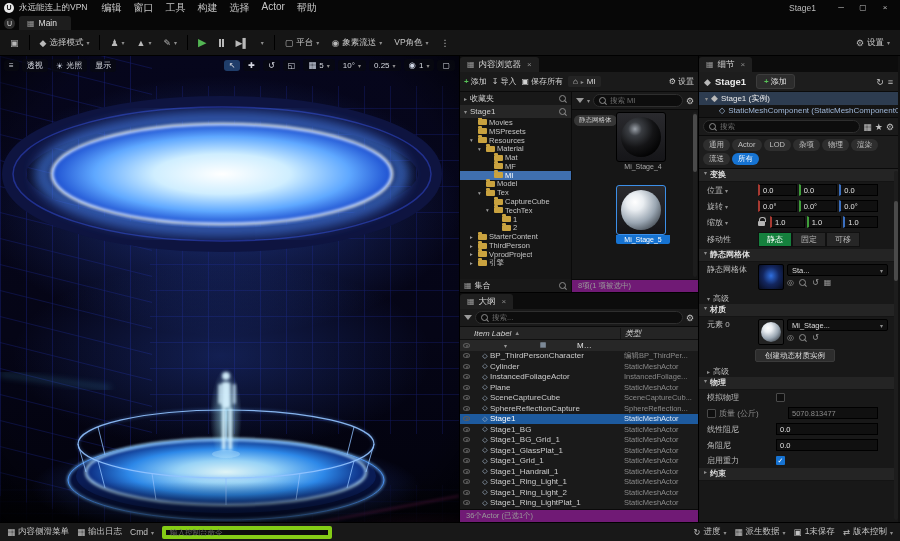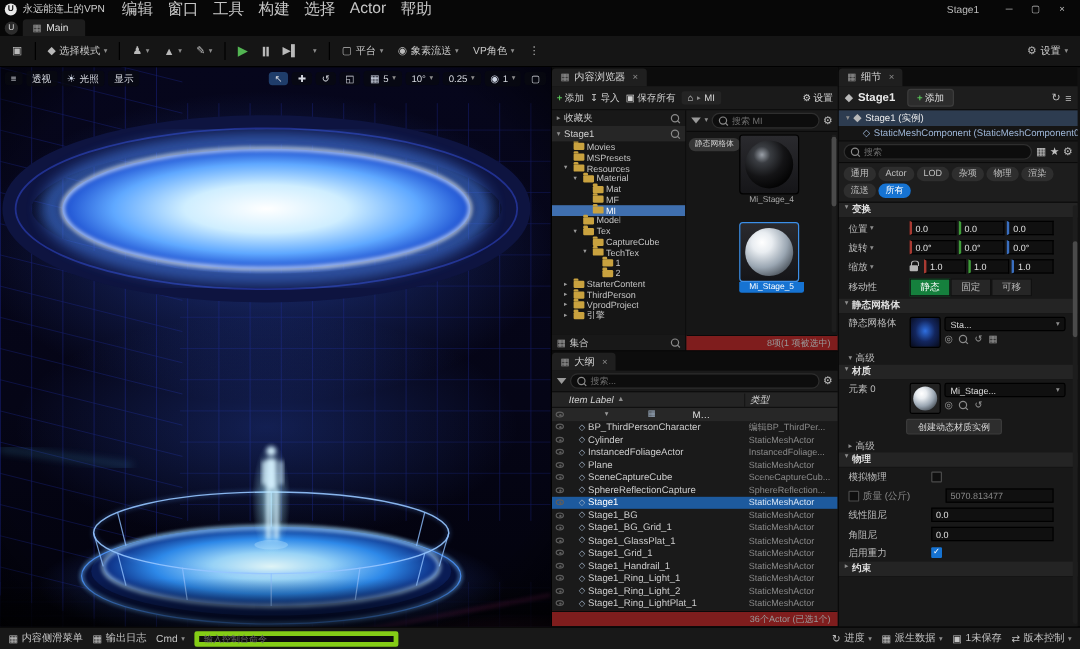--- a/index.html
+++ b/index.html
@@ -5,21 +5,21 @@
 *{margin:0;padding:0;box-sizing:border-box;}
 html,body{width:900px;height:541px;overflow:hidden;background:#000;}
 body{font-family:"Liberation Sans","DejaVu Sans",sans-serif;font-size:9px;color:#c0c0c0;}
 .app{width:900px;height:541px;display:flex;flex-direction:column;background:#111;}
 
 
 .titlebar{height:15px;background:#070707;display:flex;align-items:center;padding:0 4px;flex:none;}
 .ue-logo{width:10px;height:10px;border-radius:50%;background:#e8e8e8;color:#111;font-size:7px;line-height:10px;text-align:center;font-weight:bold;flex:none;margin-right:5px;}
 .app-title{color:#cfcfcf;font-size:8.5px;margin-right:8px;white-space:nowrap;}
 #menus{display:flex;}
-.menu-item{padding:0 6px;font-size:13px;color:#c6c6c6;cursor:default;}
+.menu-item{padding:0 6px;font-size:10px;color:#c6c6c6;cursor:default;}
 .tb-project{margin-left:auto;font-size:8.5px;color:#bdbdbd;padding-right:14px;}
 .win-btn{width:22px;text-align:center;font-size:8px;color:#bbb;}
 
 
 .tabrow{height:15px;background:#070707;display:flex;align-items:flex-end;flex:none;}
 .badge{width:11px;height:11px;border-radius:50%;background:#2c2c2c;color:#ddd;font-size:7px;line-height:11px;text-align:center;margin:0 4px 1px 4px;}
 .main-tab{display:flex;align-items:center;gap:4px;background:#1d1d1d;border-radius:3px 3px 0 0;padding:1px 14px 1px 8px;font-size:8.5px;color:#e0e0e0;height:14px;}
 
 
 .toolbar{height:26px;background:#151515;border-bottom:1px solid #000;display:flex;align-items:center;padding:0 5px;gap:2px;flex:none;}
@@ -80,21 +80,21 @@
 .asset-tile{width:54px;}
 .asset-thumb{width:50px;height:50px;border-radius:3px;background:linear-gradient(#2a2a2e,#151518);display:flex;align-items:center;justify-content:center;border:1px solid #000;}
 .asset-tile.sel .asset-thumb{border:1px solid #3c8fe8;}
 .sphere{width:40px;height:40px;border-radius:50%;}
 .sphere.dark{background:radial-gradient(circle at 35% 30%,#9aa0a8 0%,#3a3d42 18%,#141416 48%,#000 82%);}
 .sphere.light{background:radial-gradient(circle at 35% 30%,#ffffff 0%,#e9edf1 22%,#9aa6b2 55%,#3f464e 85%,#23272c 100%);}
 .asset-label{font-size:7px;color:#a8a8a8;text-align:center;padding:1px 0;overflow:hidden;white-space:nowrap;text-overflow:ellipsis;}
 .asset-tile.sel .asset-label{background:#1673d2;color:#fff;border-radius:0 0 2px 2px;}
 .vscroll{position:absolute;right:1px;top:2px;width:4px;bottom:2px;background:#1d1d1d;border-radius:2px;}
 .vscroll i{position:absolute;left:0;width:4px;background:#4a4a4a;border-radius:2px;display:block;}
-.statusline{height:13px;background:#7f1d1d;border-top:1px solid #0a0a0a;display:flex;align-items:center;padding:0 6px;font-size:7.5px;color:#9a9a9a;flex:none;justify-content:flex-end;}
+.statusline{height:13px;background:#701a75;border-top:1px solid #0a0a0a;display:flex;align-items:center;padding:0 6px;font-size:7.5px;color:#9a9a9a;flex:none;}
 
 
 .outliner{flex:1;display:flex;flex-direction:column;border-top:1px solid #000;min-height:0;}
 .o-search{height:18px;display:flex;align-items:center;gap:3px;padding:0 4px;background:#1a1a1a;border-bottom:1px solid #0a0a0a;flex:none;}
 .o-header{height:13px;background:#242424;border-bottom:1px solid #101010;display:flex;align-items:center;font-size:8px;color:#d2d2d2;flex:none;font-style:italic;}
 .o-header .hl{flex:1;padding-left:14px;display:flex;align-items:center;gap:3px;}
 .o-header .ht{width:78px;flex:none;border-left:1px solid #161616;padding-left:4px;}
 #outliner-rows{flex:1;overflow:hidden;background:#1a1a1a;}
 .o-row{height:10.5px;display:flex;align-items:center;font-size:8px;color:#cccccc;white-space:nowrap;}
 .o-row.pinned{background:#272727;color:#e4e4e4;gap:29px;}

